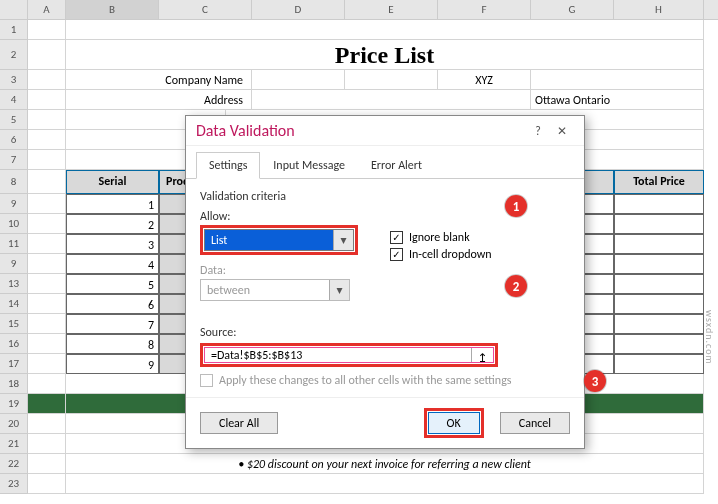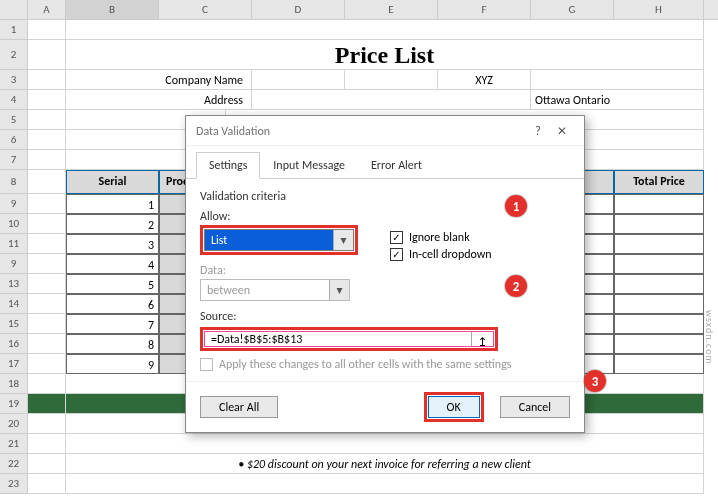--- a/index.html
+++ b/index.html
@@ -21,21 +21,21 @@
 .hdrval{font-size:12px;text-align:center}
 .tblhdr{background:#d9d9d9;font-weight:bold;text-align:center;border:1px solid #0369a1}
 .serial{text-align:right;border:1px solid #666}
 .greycell{background:#d9d9d9;border:1px solid #666}
 .row.r19 .cell{background:#2f6b3a}
 .note{font-style:italic;font-size:12px;text-align:center}
 .watermark{position:absolute;right:2px;top:310px;font-size:10px;color:#aaa;writing-mode:vertical-rl;letter-spacing:1px}
 
 .dialog{position:absolute;left:185px;top:115px;width:400px;background:#fff;border:1px solid #888;box-shadow:3px 3px 10px rgba(0,0,0,.3);font-size:12px}
 .dlgtitle{height:30px;display:flex;align-items:center;padding:0 10px;background:#fff;border-bottom:1px solid #eee}
-.dlgtitle .t{flex:1;font-size:12px;color:#737373}
+.dlgtitle .t{flex:1;font-size:16px;color:#be185d}
 .dlgtitle .ico{width:24px;text-align:center;color:#555;cursor:pointer}
 .tabs{display:flex;padding:6px 10px 0 10px;border-bottom:1px solid #ccc}
 .tab{padding:5px 12px;font-size:12px;color:#333;border:1px solid transparent;cursor:pointer}
 .tab.active{border:1px solid #ccc;border-bottom:1px solid #fff;background:#fff;margin-bottom:-1px}
 .dlgbody{padding:10px 14px}
 .fieldset-label{font-size:12px;color:#333;margin-bottom:6px}
 .lbl{font-size:12px;color:#333;margin-bottom:2px}
 .lbl.dis{color:#999}
 .combo{display:flex;align-items:center;width:150px;height:22px;border:1px solid #7a7a7a;background:#fff}
 .combo.sel{background:#0a5fd8}
@@ -253,21 +253,21 @@
           <div class="combo sel">
             <div class="txt">List</div>
             <div class="arrow">▾</div>
           </div>
         </div>
         <div class="lbl dis" style="margin-top:8px">Data:</div>
         <div class="combo dis">
           <div class="txt">between</div>
           <div class="arrow">▾</div>
         </div>
-        <div class="lbl" style="margin-top:8px">Source:</div>
+        <div class="lbl" style="margin-top:24px">Source:</div>
       </div>
       <div style="padding-top:18px">
         <div class="chk">
             <span class="chkbox">✓</span>
             <span>Ignore blank</span>
           </div>
         <div class="chk">
             <span class="chkbox">✓</span>
             <span>In-cell dropdown</span>
           </div>

